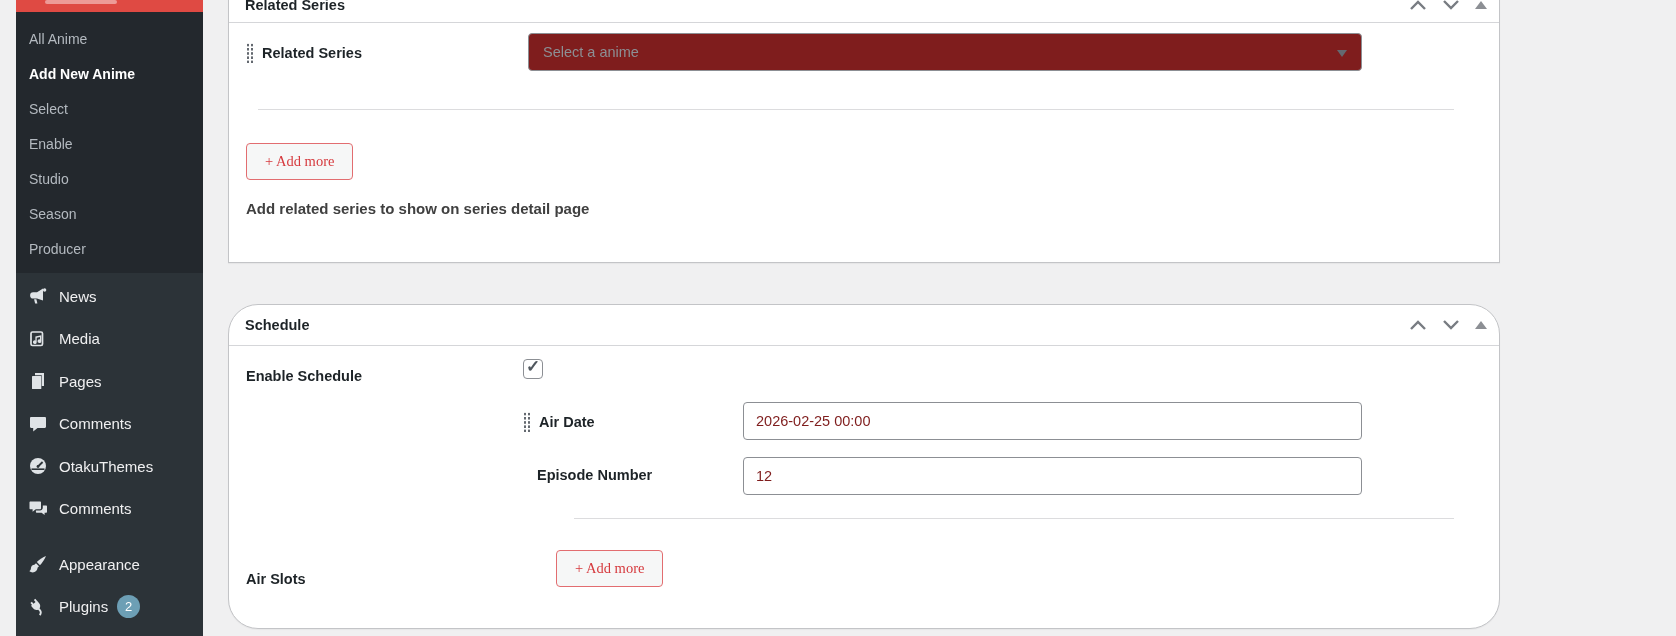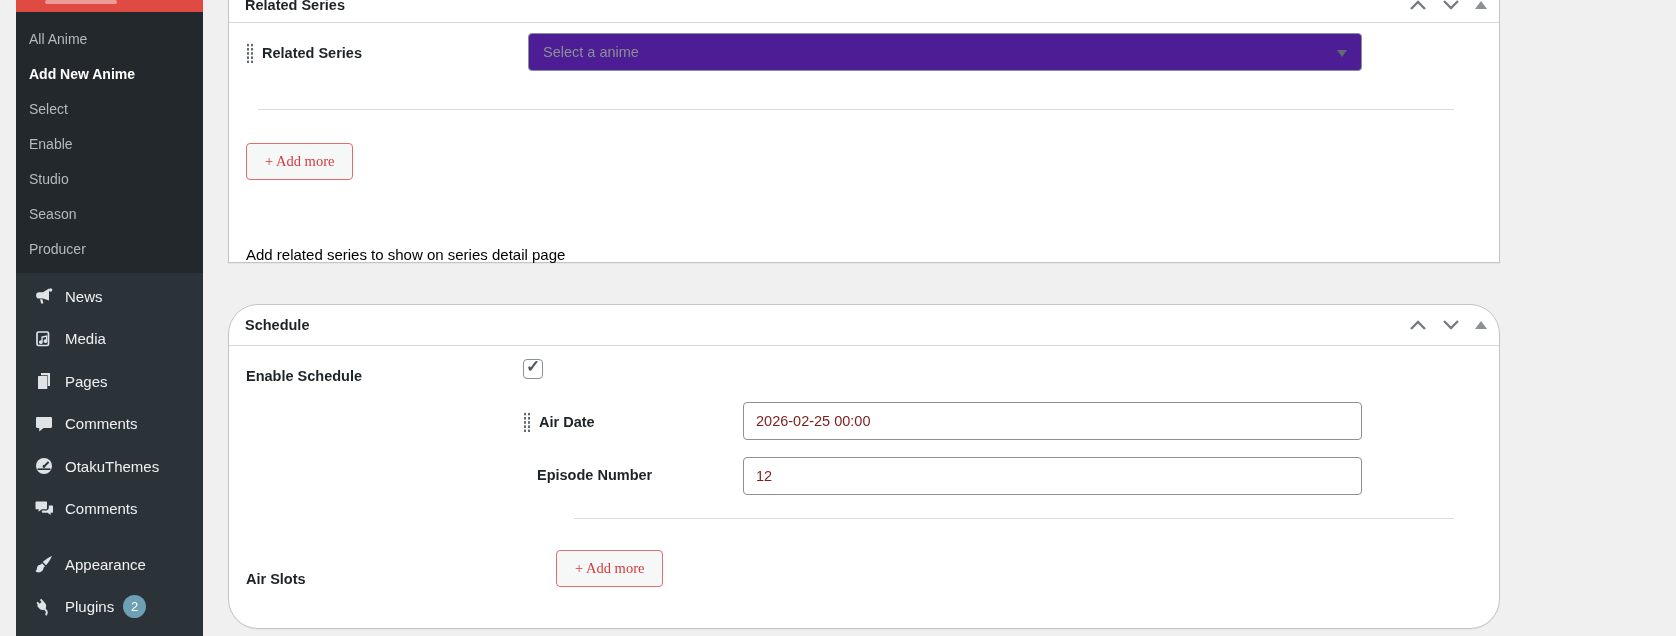--- a/index.html
+++ b/index.html
@@ -16,21 +16,21 @@
   .red-bar { position:relative; height:12px; background:#df4a43; }
   .red-pill { position:absolute; left:29px; top:0; width:72px; height:4px; border-radius:2px; background:rgba(255,255,255,.45); }
   .submenu { background:#23282d; padding:10px 0 6px 0; }
   .submenu-item {
     display:block; height:35px; line-height:35px; padding-left:13px;
     font-size:14px; color:#b4bac0; cursor:pointer; text-decoration:none;
   }
   .submenu-item.active { color:#ffffff; font-weight:bold; }
   .menu { padding-top:2px; }
   .menu-item {
-    display:flex; align-items:center; height:42.5px; padding-left:18px;
+    display:flex; align-items:center; height:42.5px; padding-left:12px;
     color:#f0f0f1; font-size:15px; cursor:pointer;
   }
   .menu-item.gap-above { margin-top:13px; }
   .mi-icon { width:20px; height:20px; flex:none; display:inline-block; }
   .mi-icon svg { width:20px; height:20px; display:block; }
   .mi-label { margin-left:11px; }
   .update-badge {
     margin-left:9px; width:23px; height:23px; border-radius:50%;
     background:#6d9fb5; color:#fff; font-size:13px; line-height:23px; text-align:center;
   }
@@ -68,38 +68,38 @@
   .label-col { display:flex; align-items:center; width:282px; flex:none; padding-top:10px; }
   .drag-handle {
     width:8px; height:20px; flex:none; cursor:move; margin-right:8px;
     background-image:radial-gradient(circle, #646970 1.1px, transparent 1.25px);
     background-size:4px 4.2px;
   }
   .field-label, .sub-label { font-size:14.5px; font-weight:700; color:#1d2327; }
 
   .fake-select {
     width:834px; height:38px; border:1px solid #8c8f94; border-radius:4px;
-    display:flex; align-items:center; padding:16px 14px; cursor:pointer; background:#4c1d95;
+    display:flex; align-items:center; padding:16px 14px; cursor:pointer; background:#7f1d1d;
     position:relative;
   }
   .fake-select .placeholder { color:#8c8f94; font-size:14.5px; }
   .select-arrow {
     position:absolute; right:14px; top:16px; width:0; height:0;
     border-left:5px solid transparent; border-right:5px solid transparent;
     border-top:7px solid #646970;
   }
 
   hr.group-divider { border:none; border-top:1px solid #dcdcde; margin:38px 30px 0 12px; }
 
   .add-more-btn {
     display:inline-block; margin:33px 0 0 0; padding:9px 18px;
     background:#f6f7f7; color:#d63a3e; border:1px solid #e26d70; border-radius:4px;
     font-size:14.5px; font-family:Liberation Serif, serif; cursor:pointer;
   }
-  .warning-text { margin:66px 0 0 0; font-size:15px; font-weight:400; color:#000000; }
+  .warning-text { margin:20px 0 0 0; font-size:15px; font-weight:700; color:#404040; }
 
   
   .box2 .inside { padding-top:13px; }
   .s-row { display:flex; align-items:flex-start; }
   .s-label-col { width:277px; flex:none; font-size:14.5px; font-weight:700; padding-top:9px; }
   .checkbox {
     width:20px; height:20px; border:1px solid #8c8f94; border-radius:4px;
     background:#fff; display:inline-block; position:relative; cursor:pointer; margin-top:0;
   }
   .checkbox .check {

